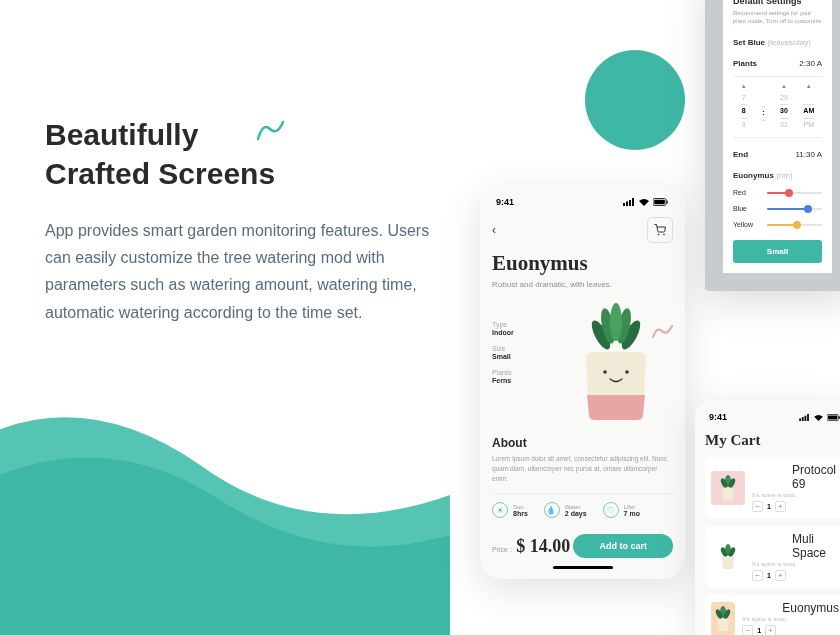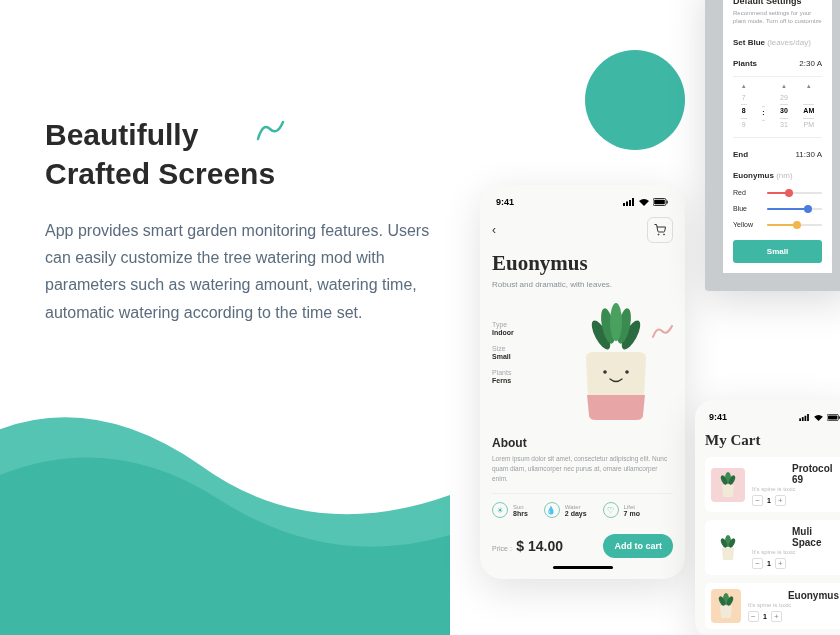--- a/index.html
+++ b/index.html
@@ -29,22 +29,22 @@
 .squig2{position:absolute;right:-2px;top:22px;}
 .about-h{font-size:12px;font-weight:700;color:#2a2a2a;margin-top:6px;}
 .about-t{font-size:6.5px;color:#9aa0a7;line-height:1.5;margin-top:4px;}
 .stats{display:flex;gap:16px;margin-top:10px;padding:8px 0;border-top:1px solid #eee;}
 .stat{display:flex;gap:5px;align-items:center;}
 .stat-ico{width:16px;height:16px;border:1px solid #7ec9bc;border-radius:50%;display:flex;align-items:center;justify-content:center;font-size:8px;color:#3eb8a5;}
 .stat .sl{font-size:6px;color:#9aa0a7;}
 .stat .sv{font-size:7px;color:#2a2a2a;font-weight:600;}
 .buyrow{display:flex;justify-content:space-between;align-items:center;margin-top:8px;}
 .pricelbl{font-size:7px;color:#9aa0a7;}
-.priceval{font-size:14px;font-weight:700;color:#2a2a2a;}
-.addbtn{background:#3eb8a5;color:#fff;font-size:9px;font-weight:600;padding:7px 11px;border-radius:14px;border:none;}
+.priceval{font-size:18px;font-weight:700;color:#2a2a2a;font-family:Liberation Serif, serif;}
+.addbtn{background:#3eb8a5;color:#fff;font-size:9px;font-weight:600;padding:7px 26px;border-radius:14px;border:none;}
 .homebar{width:60px;height:3px;background:#000;border-radius:3px;margin:8px auto 0;}
 
 .settings{position:absolute;top:-20px;right:-10px;width:145px;background:#fff;border-radius:4px;padding:16px 10px 10px;border:18px solid #c9cccf;border-top:none;box-shadow:0 10px 40px rgba(0,0,0,.15);}
 .settings h3{font-size:9px;font-weight:700;color:#2a2a2a;}
 .settings .sub{font-size:6px;color:#9aa0a7;line-height:1.4;margin-top:3px;}
 .row{display:flex;justify-content:space-between;font-size:8px;margin-top:12px;}
 .row .k{color:#2a2a2a;font-weight:600;}
 .row .v{color:#2a2a2a;}
 .picker{display:flex;justify-content:space-around;margin-top:8px;padding:4px 0;border-top:1px solid #eee;border-bottom:1px solid #eee;}
 .pcol{text-align:center;font-size:7px;color:#bbb;line-height:1.8;}
@@ -55,21 +55,21 @@
 .track{flex:1;height:2px;background:#e5e5e5;border-radius:2px;position:relative;}
 .fill{position:absolute;height:100%;border-radius:2px;left:0;}
 .thumb{position:absolute;width:8px;height:8px;border-radius:50%;top:-3px;transform:translateX(-50%);}
 .savebtn{width:100%;background:#3eb8a5;color:#fff;font-size:8px;font-weight:600;border:none;border-radius:3px;padding:7px;margin-top:12px;}
 
 .phone2{position:absolute;top:400px;right:-15px;width:160px;background:#f9f9f7;border-radius:18px;padding:10px 10px;box-shadow:0 10px 40px rgba(0,0,0,.12);}
 .cart-h{font-family:Georgia,serif;font-size:15px;font-weight:700;color:#2a2a2a;margin-top:8px;}
 .cartitem{display:flex;gap:7px;background:#fff;border-radius:6px;padding:6px;margin-top:8px;align-items:center;}
 .thumb-img{width:34px;height:34px;border-radius:4px;display:flex;align-items:center;justify-content:center;}
 .ci-info{flex:1;}
-.ci-name{font-size:10px;font-weight:700;color:#2a2a2a;padding-left:40px;}
+.ci-name{font-size:12px;font-weight:400;color:#2a2a2a;padding-left:40px;}
 .ci-sub{font-size:6px;color:#b8bcc2;margin-top:1px;}
 .qty{display:flex;align-items:center;gap:4px;margin-top:3px;}
 .qbtn{width:11px;height:11px;border:1px solid #ddd;border-radius:2px;font-size:8px;display:flex;align-items:center;justify-content:center;color:#888;}
 .qval{font-size:7px;font-weight:600;}
 </style>
 </head>
 <body>
 
 <div class="bg-circle"></div>
 

